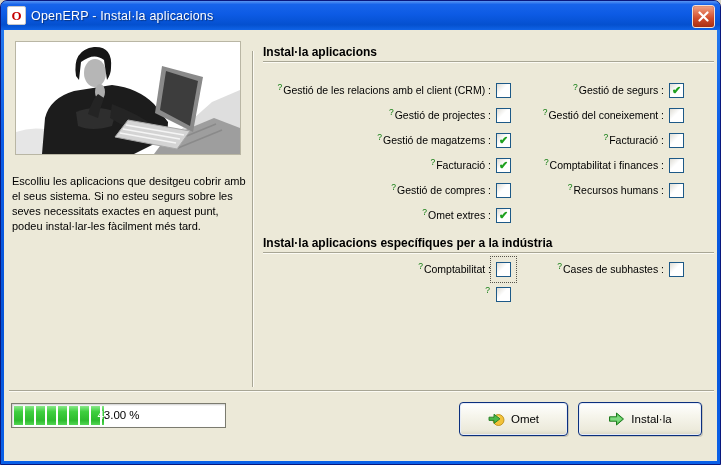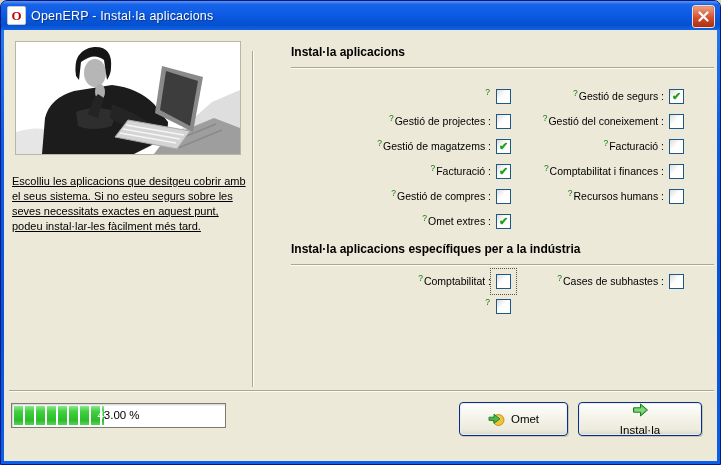--- a/index.html
+++ b/index.html
@@ -25,28 +25,28 @@
     border:1px solid #f3e0d5;box-shadow:inset 0 0 1px #7e2510;
     display:flex;align-items:center;justify-content:center;cursor:pointer;
   }
   .body-bg{position:absolute;left:3px;top:29px;right:3px;bottom:3px;background:#ece9d8;}
   .photo{
     position:absolute;left:14px;top:40px;width:224px;height:112px;
     background:#fff;border:1px solid #b9b6a4;box-sizing:content-box;
   }
   .desc{
     position:absolute;left:11px;top:173px;width:238px;
-    font-size:11px;line-height:15px;color:#000;text-decoration:underline;
+    font-size:11px;line-height:15px;color:#000;
   }
   .vsep{position:absolute;left:251px;top:50px;height:336px;width:1px;background:#a8a695;border-right:1px solid #fcfbf4;}
   .hsep{position:absolute;left:8px;top:389px;width:705px;height:0;border-top:1px solid #a8a695;border-bottom:1px solid #fcfbf4;}
   .right-panel{position:absolute;left:262px;top:44px;width:451px;}
   .section-title{
-    font-size:12px;font-weight:bold;color:#000;padding-bottom:8px;
-    border-bottom:1px solid #a8a695;box-shadow:0 1px 0 #fcfbf4;margin-left:28px;
+    font-size:12px;font-weight:bold;color:#000;padding-bottom:2px;
+    border-bottom:1px solid #a8a695;box-shadow:0 1px 0 #fcfbf4;
   }
   .opts-grid{
     display:grid;grid-template-columns:233px 26px 147px 26px;
     row-gap:9px;align-items:center;margin-top:20px;width:432px;
   }
   .sec2 .section-title{margin-top:13px;}
   .sec2 .opts-grid{margin-top:8px;}
   .opt-label{
     display:flex;justify-content:flex-end;align-items:baseline;
     font-size:10.5px;color:#000;white-space:nowrap;padding-right:5px;height:16px;line-height:16px;
@@ -75,21 +75,21 @@
   .pfill .ptext{color:#fff;}
   .xp-btn{
     position:absolute;top:401px;height:28px;box-sizing:border-box;
     border:1px solid #0b2f7d;border-radius:4px;
     background:linear-gradient(180deg,#ffffff 0%,#f6f5ec 40%,#eceadb 85%,#d9d6c3 100%);
     box-shadow:inset 0 0 0 1px #e6ecf8, 1px 1px 0 rgba(0,0,0,.15);
     display:flex;align-items:center;justify-content:center;gap:6px;
     font-family:"Liberation Sans",sans-serif;font-size:11.5px;color:#000;cursor:pointer;padding:16px;
   }
   .btn-skip{left:458px;width:109px;}
-  .btn-install{left:577px;width:124px;flex-direction:column;}
+  .btn-install{left:577px;width:124px;}
   .btn-icon{display:flex;align-items:center;}
 </style>
 </head>
 <body>
 
 <div class="window">
   <div class="titlebar">
     <span class="app-icon">
       <span>O</span>
     </span>
@@ -128,20 +128,21 @@
   <div class="desc">Escolliu les aplicacions que desitgeu cobrir amb el seus sistema. Si no esteu segurs sobre les seves necessitats exactes en aquest punt, podeu instal·lar-les fàcilment més tard.</div>
 
   <div class="vsep"></div>
 
   <div class="right-panel">
     <div class="section sec1">
       <div class="section-title">Instal·la aplicacions</div>
       <div class="opts-grid">
           <div class="opt-label">
             <span class="help-mark">?</span>
+            <span>Gestió de les relacions amb el client (CRM) :</span>
           </div>
           <div class="checkbox"></div>
           <div class="opt-label">
             <span class="help-mark">?</span>
             <span>Gestió de segurs :</span>
           </div>
           <div class="checkbox checked">✔</div>
           <div class="opt-label">
             <span class="help-mark">?</span>
             <span>Gestió de projectes :</span>

